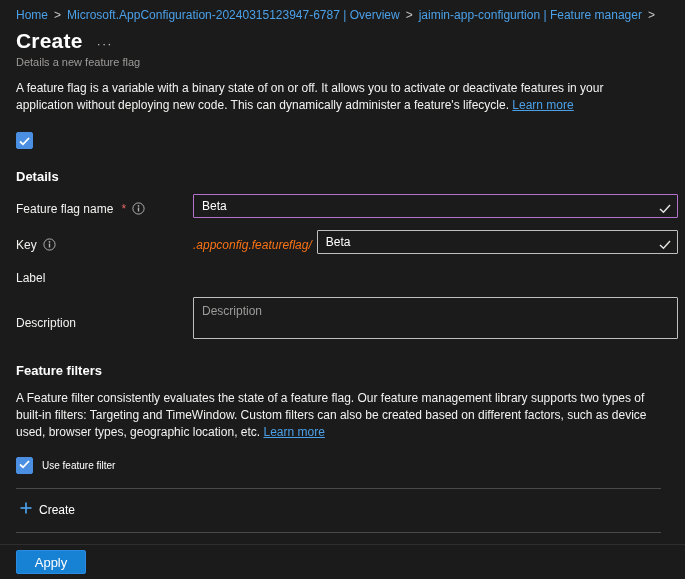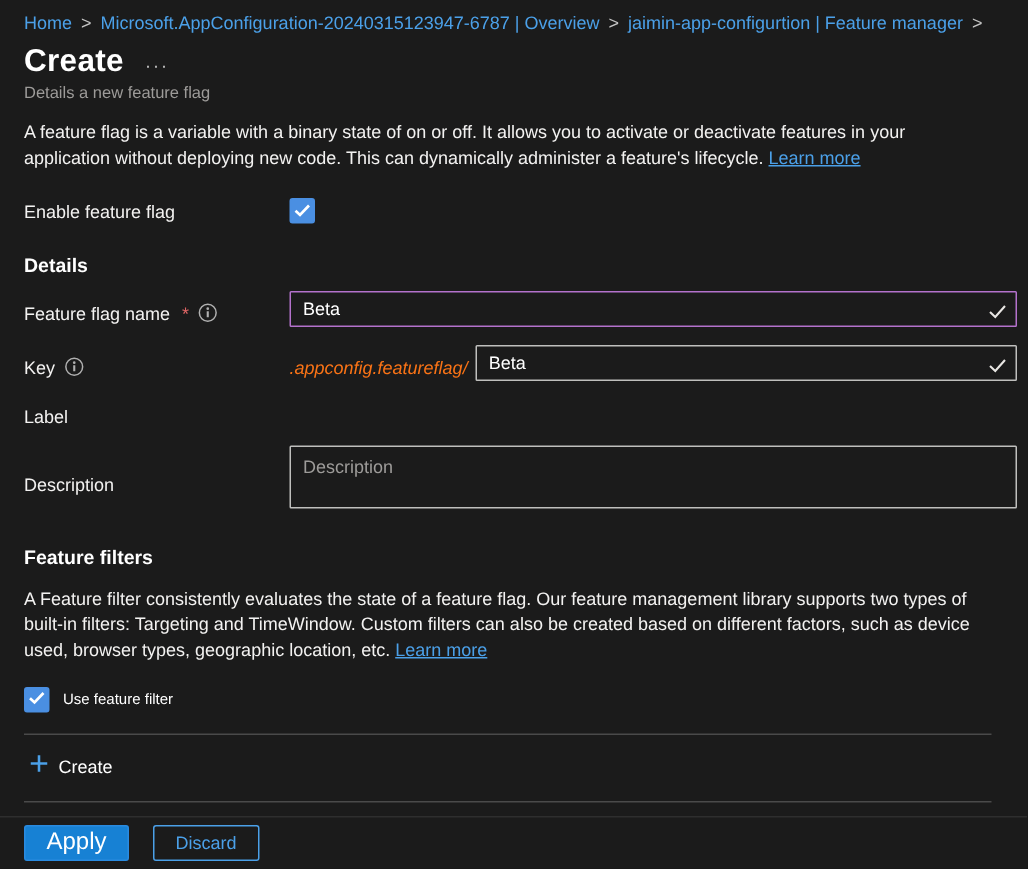--- a/index.html
+++ b/index.html
@@ -65,21 +65,21 @@
   .col-name { width:247px; padding-left:20px; }
   .col-params { flex:1; }
   
   .footer {
     position:absolute; left:0; right:0; bottom:0; height:35px;
     border-top:1px solid #2e2e2e; display:flex; align-items:center; gap:16px;
     padding:0 16px; background:#1b1b1b;
   }
   .btn-apply {
     background:#1781d4; border:1px solid #2a8be0; color:#ffffff;
-    font-size:16px; height:24px; min-width:70px; padding:0 14px;
+    font-size:13px; height:24px; min-width:70px; padding:0 14px;
     border-radius:2px; cursor:pointer; font-family:"Liberation Sans", sans-serif;
   }
   .btn-discard {
     background:transparent; border:1px solid #4ba0e8; color:#4ba0e8;
     font-size:12px; height:24px; padding:0 14px; border-radius:2px;
     cursor:pointer; font-family:"Liberation Sans", sans-serif;
   }
   .info-icon { cursor:pointer; display:inline-flex; }
 </style>
 </head>
@@ -97,21 +97,20 @@
   <h1 class="page-title">Create</h1>
   <span class="menu-ellipsis">···</span>
 </div>
 <div class="subtitle">Details a new feature flag</div>
 
 
 <p class="para"><span>A feature flag is a variable with a binary state of on or off. It allows you to activate or deactivate features in your application without deploying new code. This can dynamically administer a feature's lifecycle.</span> <a class="link">Learn more</a></p>
 
 
 <div class="check-row">
-  <div class="form-label">Enable feature flag</div>
   <div class="checkbox">
     <span><svg width="11" height="9" viewBox="0 0 11 9">
           <polyline points="1,4.5 4,7.3 10,1" fill="none" stroke="#ffffff" stroke-width="1.8"></polyline>
         </svg></span>
   </div>
 </div>
 
 
 <div class="section-heading">Details</div>
 
@@ -202,17 +201,16 @@
 
 <div class="table-head">
   <div class="col-name">Name</div>
   <div class="col-params">Parameters</div>
 </div>
 <div class="divider-light"></div>
 
 
 <div class="footer">
   <button class="btn-apply">Apply</button>
-  <button class="btn-discard">Discard</button>
 </div>
 
 
 
 
 </body></html>

